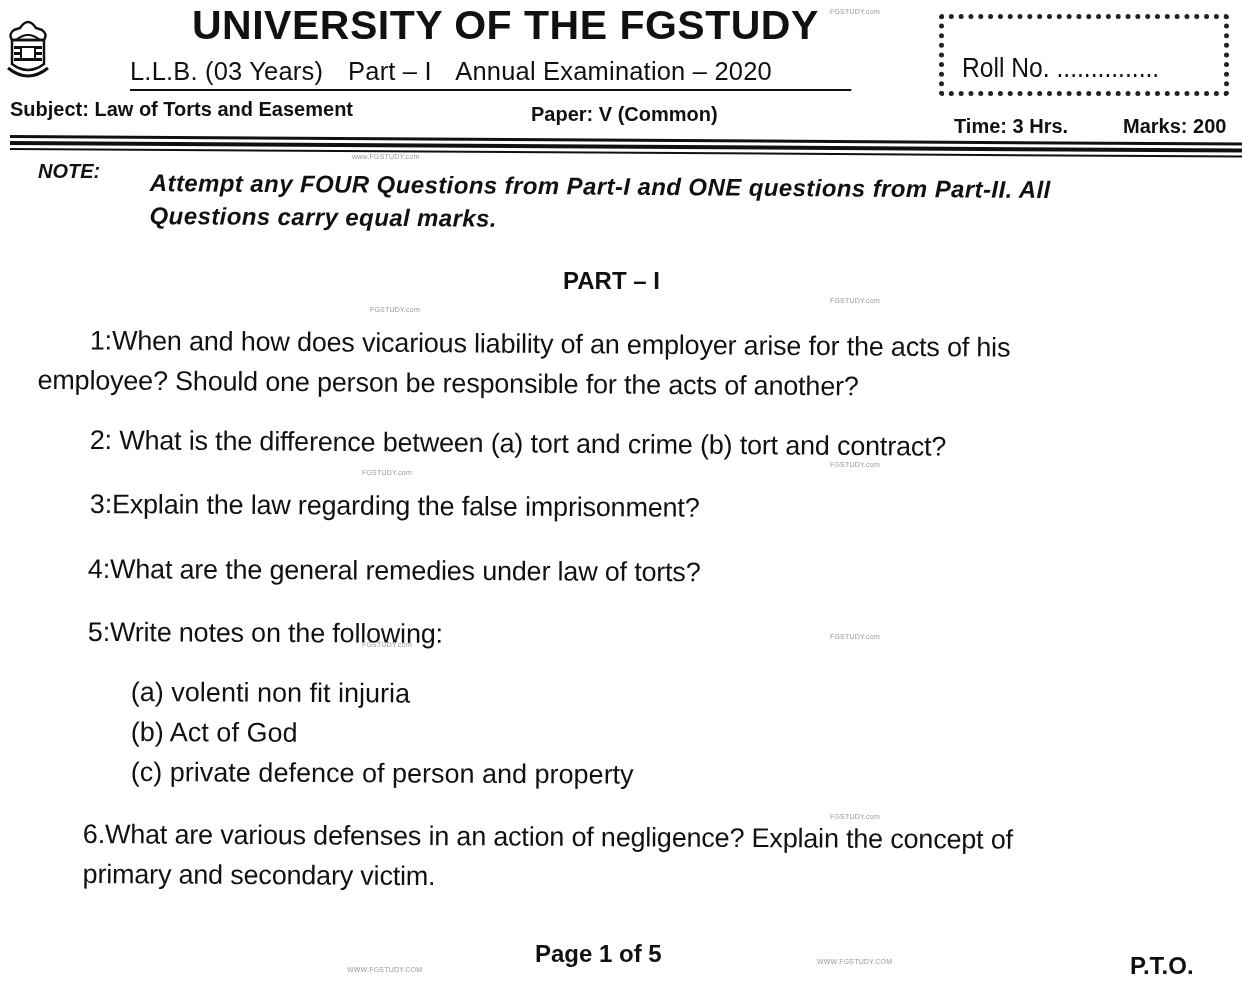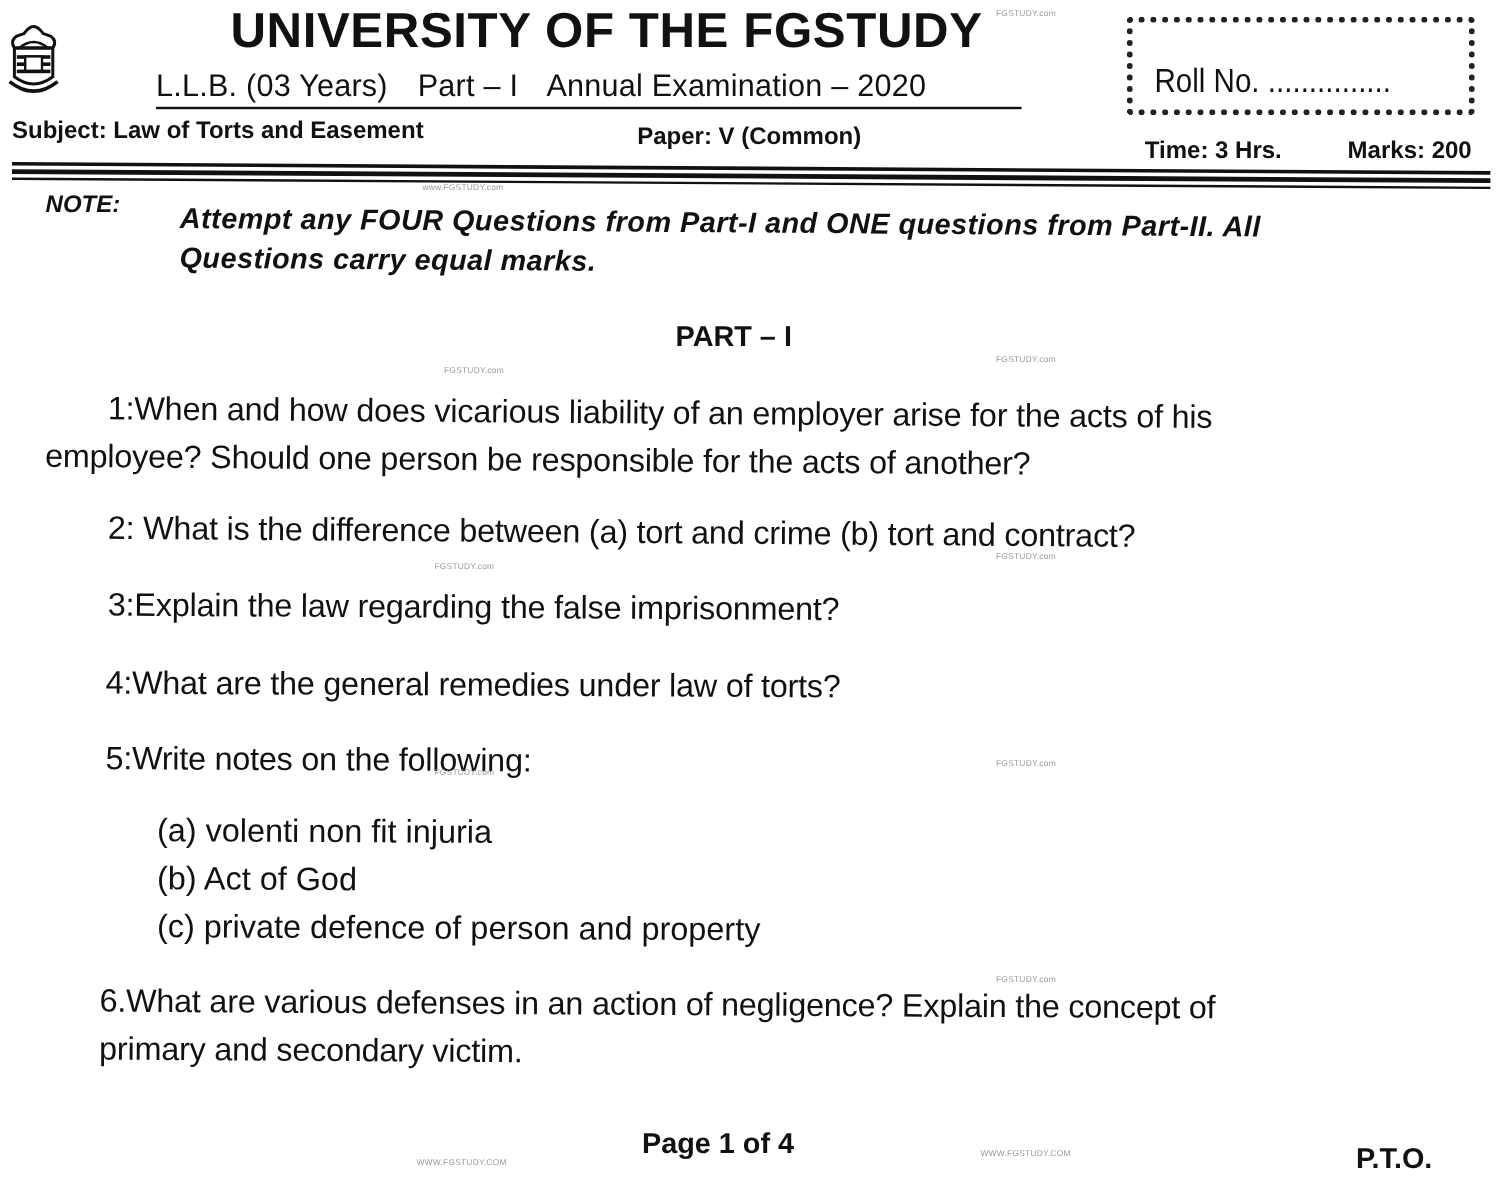--- a/index.html
+++ b/index.html
@@ -127,15 +127,15 @@
 <div class="abs sub s2">(b) Act of God</div>
 <div class="abs sub s3">(c) private defence of person and property</div>
 
 <div class="abs watermark" style="left:830px;top:813px;">FGSTUDY.com</div>
 <div class="abs q q6">
   <div>6.What are various defenses in an action of negligence? Explain the concept of</div>
   <div>primary and secondary victim.</div>
 </div>
 
 <div class="abs watermark" style="left:347px;top:966px;">WWW.FGSTUDY.COM</div>
-<div class="abs page-num">Page 1 of 4</div>
+<div class="abs page-num">Page 1 of 5</div>
 <div class="abs watermark" style="left:817px;top:958px;">WWW.FGSTUDY.COM</div>
 <div class="abs pto">P.T.O.</div>
 
 </body></html>

